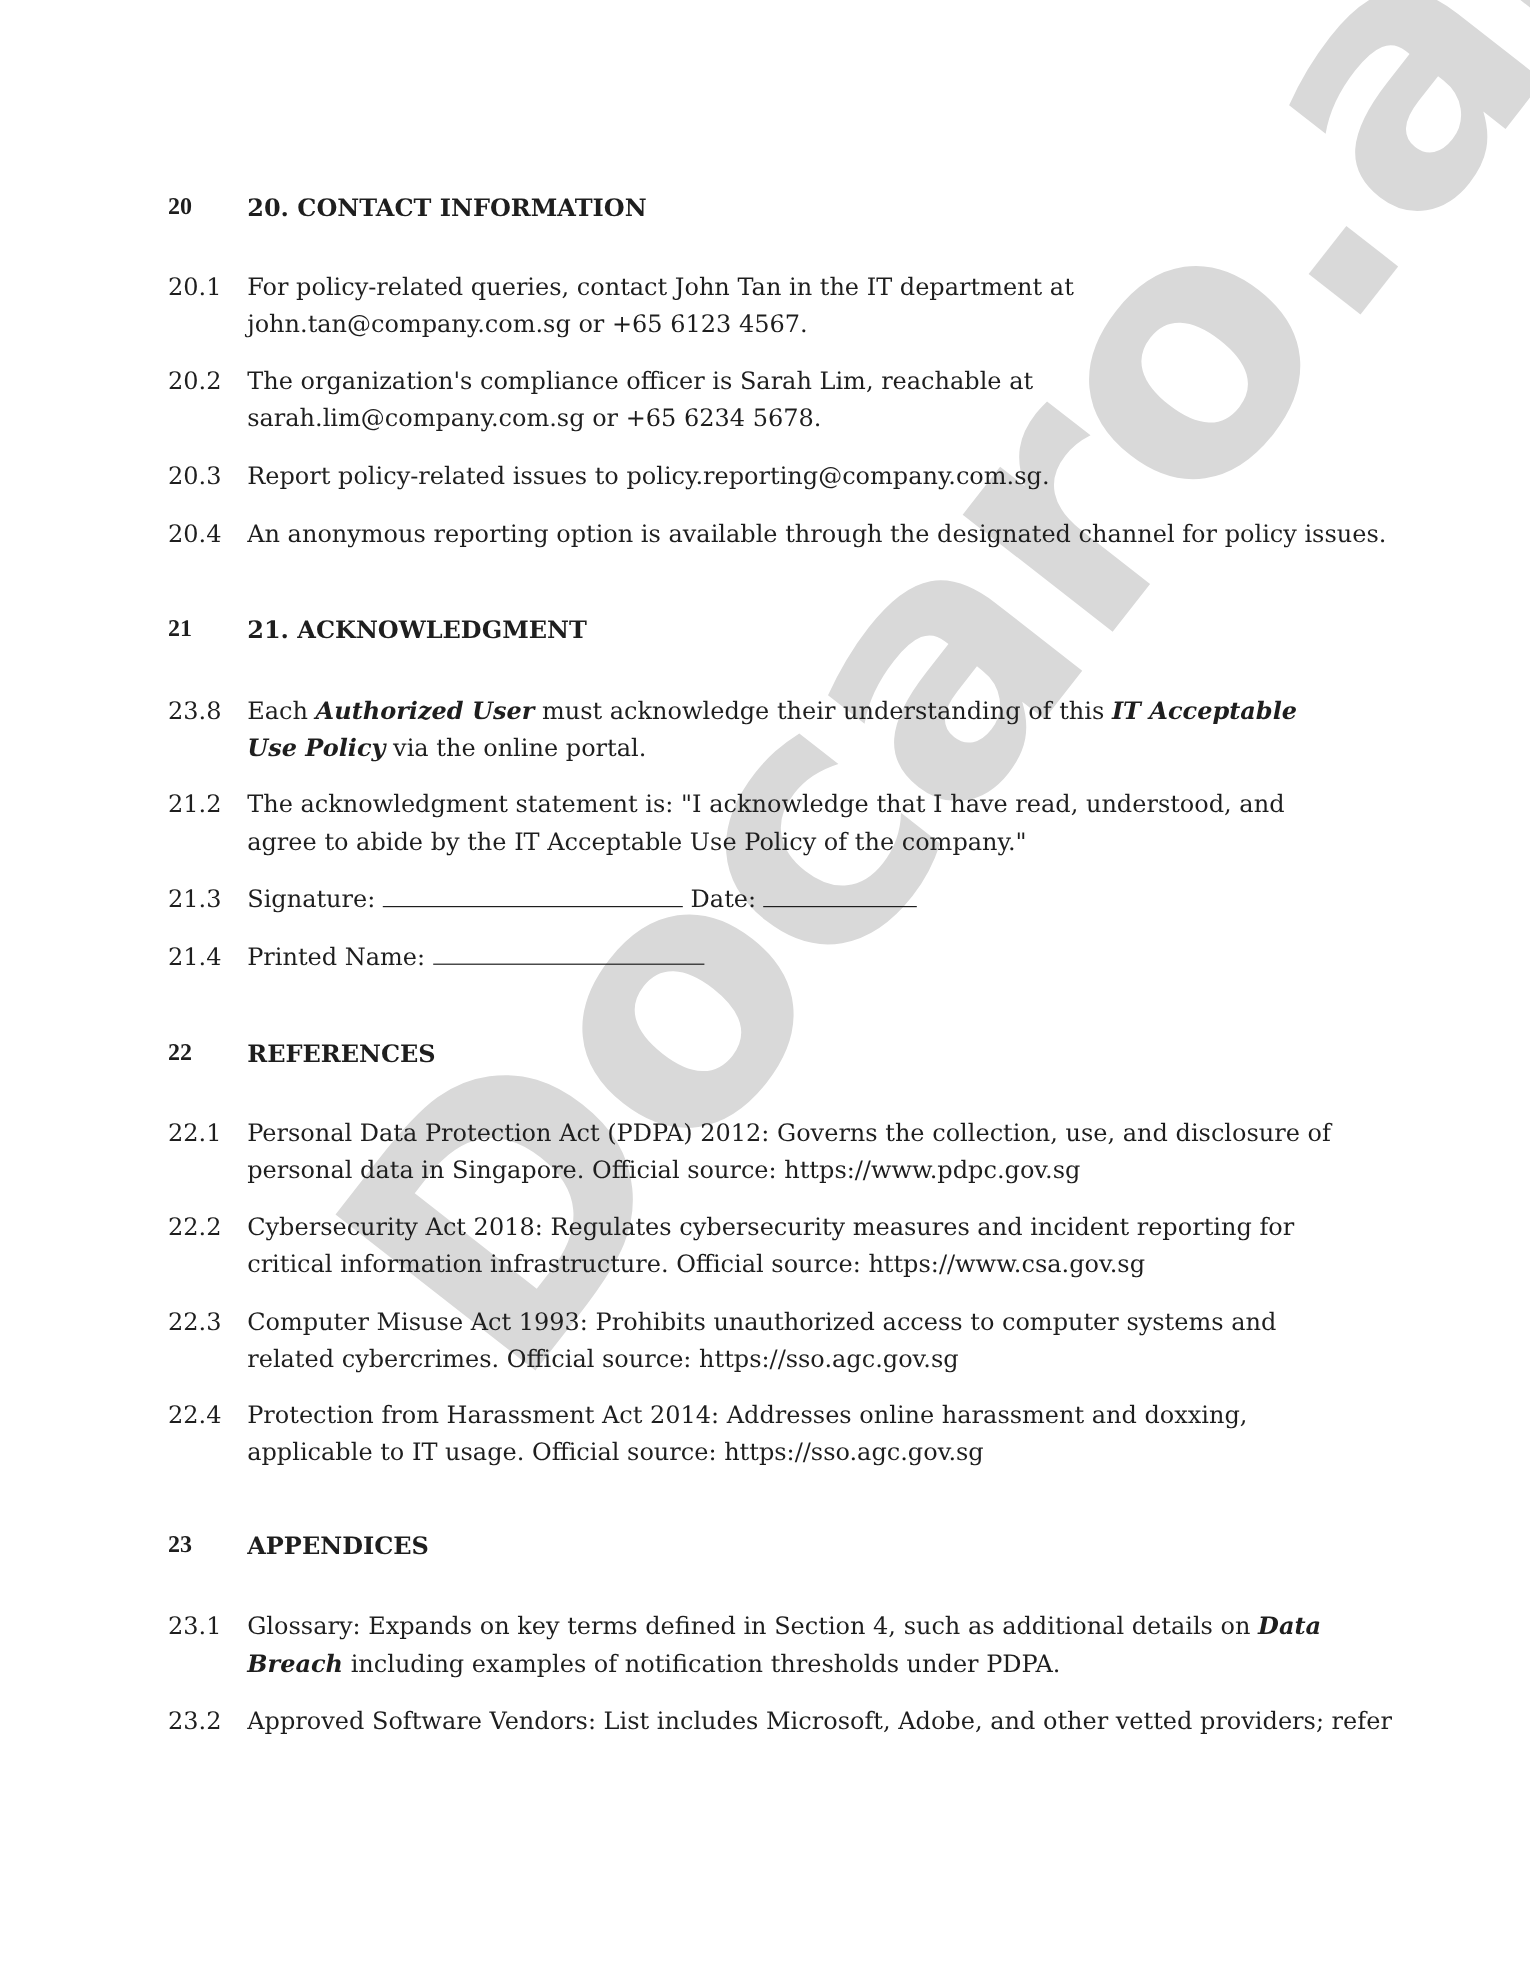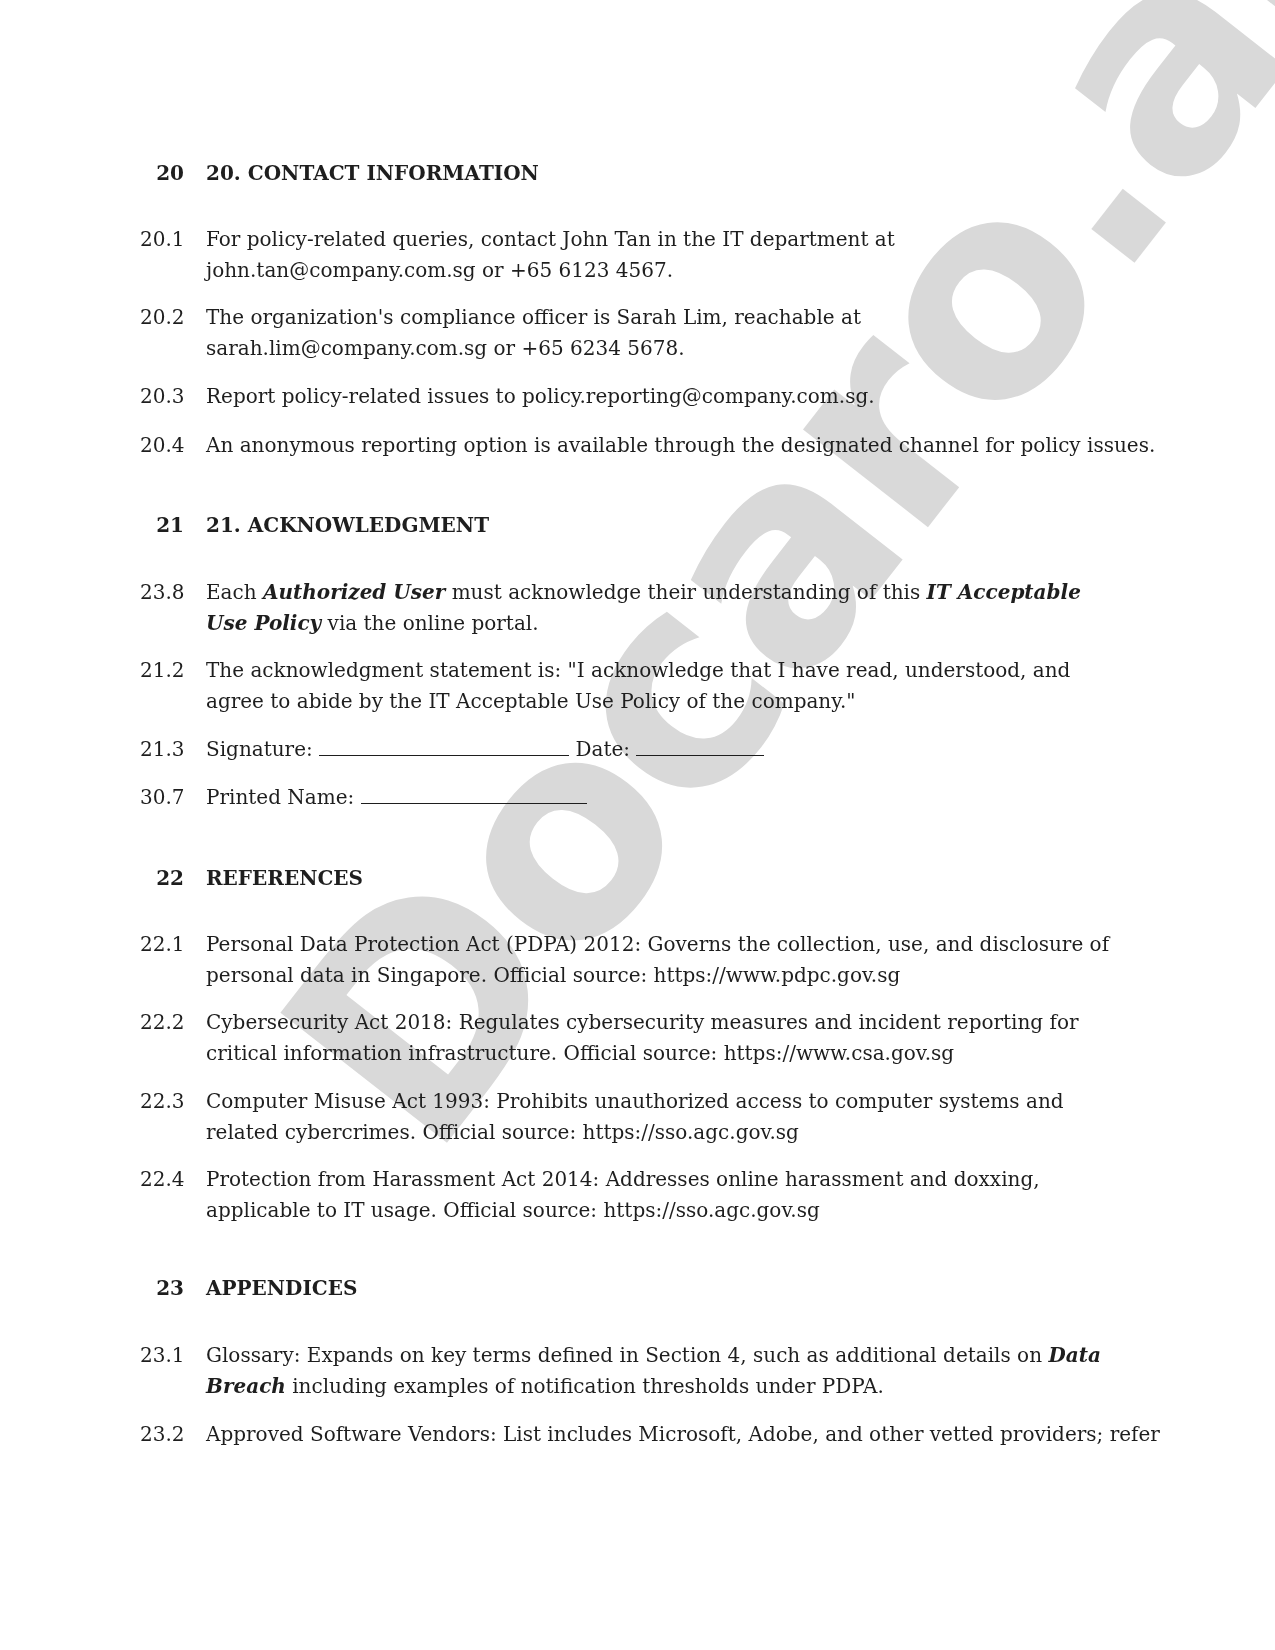--- a/index.html
+++ b/index.html
@@ -7,21 +7,21 @@
     font-family:"DejaVu Serif", "Liberation Serif", serif; color:#1e1e1e; }
   .page { position:absolute; left:0; top:0; width:1275px; height:1650px; }
   .watermark { position:absolute; left:140px; top:700px; font-family:"DejaVu Sans", sans-serif;
     font-weight:bold; font-size:290px; color:#d9d9d9; transform:rotate(-52deg); transform-origin:center;
     white-space:nowrap; z-index:0; width:1100px; text-align:center; letter-spacing:-6px; margin-top:-200px; }
   .content { position:absolute; left:0; top:0; width:100%; z-index:1; }
   .row { position:absolute; left:140px; width:980px; font-size:20px; line-height:31px; }
   .row .n { position:absolute; left:0; top:16px; width:60px; }
   .row .t { position:absolute; left:66px; width:910px;margin-top:16px; }
   .h { position:absolute; font-weight:bold; font-size:20px; }
-  .h .n { position:absolute; left:0; width:44px; text-align:right; }
+  .h .n { position:absolute; left:0; width:44px; text-align:left;font-family:Liberation Serif, serif; }
   .h .t { position:absolute; left:66px; white-space:nowrap;text-align:center; }
   b { font-weight:bold;font-style:italic; }
   .blank { display:inline-block; border-bottom:1.5px solid #1e1e1e; height:18px; vertical-align:baseline; }
 </style>
 </head>
 <body>
 
 <div class="page">
   <div class="watermark">Docaro.ai</div>
 
@@ -63,21 +63,21 @@
     <div class="row" style="top:718px;">
       <span class="n">21.3</span>
       <span class="t">
         <span>Signature:</span>
         <span class="blank" style="width:250px;"></span>
         <span>Date:</span>
         <span class="blank" style="width:128px;"></span>
       </span>
     </div>
     <div class="row" style="top:766px;">
-      <span class="n">30.7</span>
+      <span class="n">21.4</span>
       <span class="t">
         <span>Printed Name:</span>
         <span class="blank" style="width:226px;"></span>
       </span>
     </div>
 
     <div class="h" style="left:140px; top:866px;">
       <span class="n">22</span>
       <span class="t">REFERENCES</span>
     </div>

